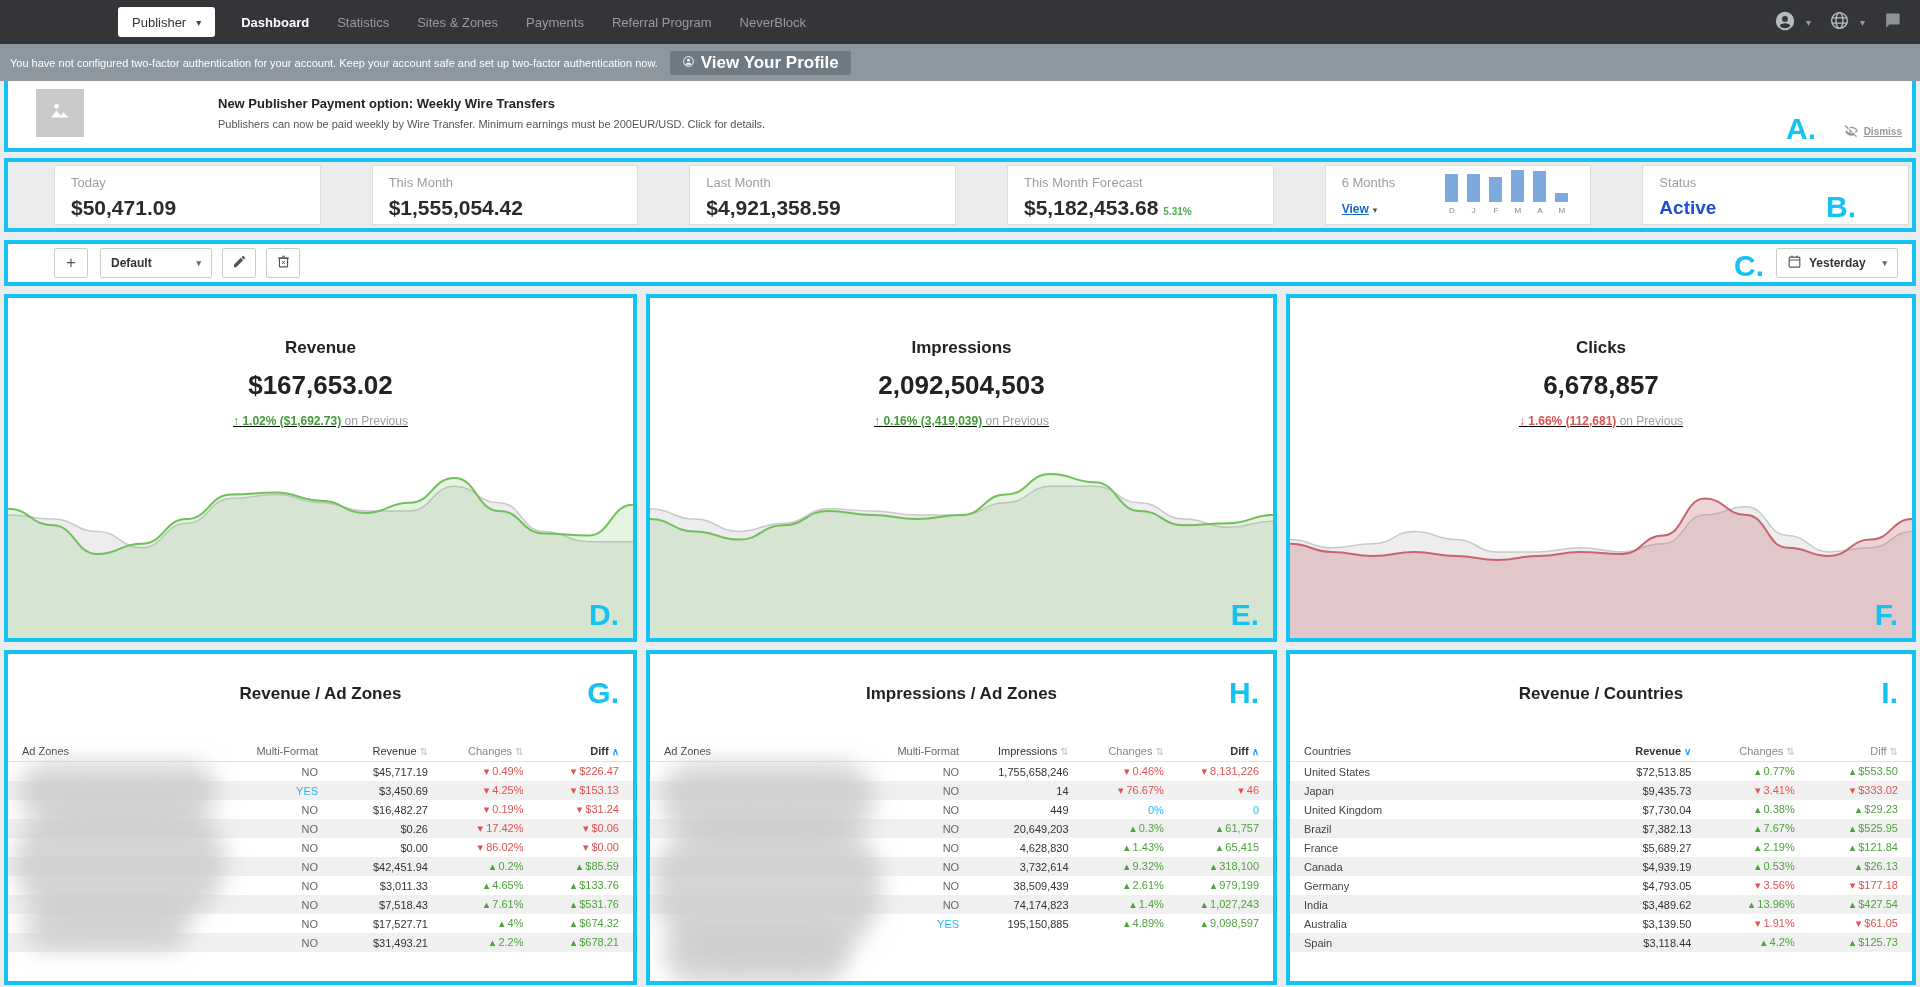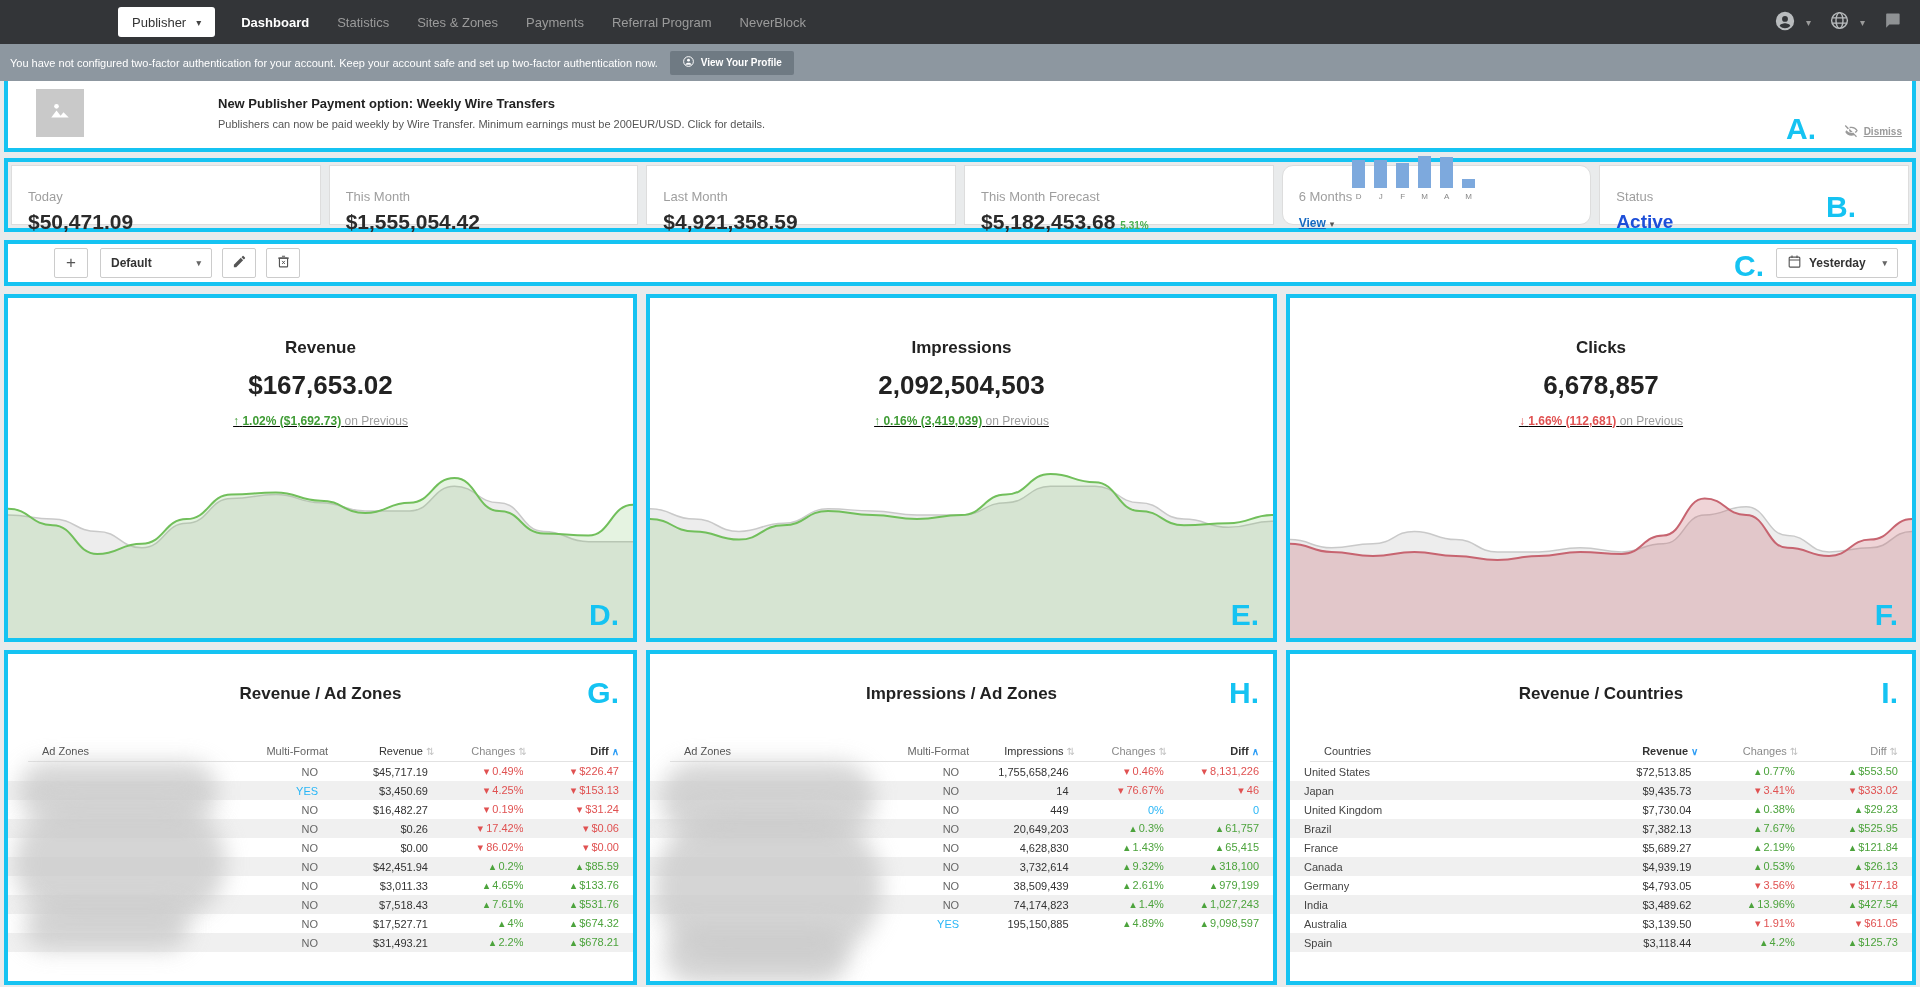--- a/index.html
+++ b/index.html
@@ -21,21 +21,21 @@
   .icon-btn { background:none; border:none; cursor:pointer; display:flex; align-items:center; }
 
   
   .warnbar { position:absolute; top:44px; left:0; width:1920px; height:37px; background:#8d97a0;
              display:flex; align-items:center; z-index:19; }
   .warnbar .tri { position:absolute; top:-7px; left:248px; width:0; height:0;
                   border-left:8px solid transparent; border-right:8px solid transparent;
                   border-bottom:7px solid #8d97a0; }
   .warn-text { color:#fff; font-size:11px; margin-left:10px; }
   .profile-btn { margin-left:12px; height:24px; background:#6f7a83; border:none; border-radius:2px;
-                 color:#fff; font-size:10px; font-weight:bold; font-family:inherit; padding:0 12px;
+                 color:#fff; font-size:17px; font-weight:bold; font-family:inherit; padding:0 12px;
                  display:flex; align-items:center; gap:6px; cursor:pointer; }
 
   
   .abox { position:absolute; border:4px solid #15c3f2; background:#fff; }
   .aletter { position:absolute; color:#15c3f2; font-size:30px; font-weight:bold; z-index:40;
              pointer-events:none; line-height:1; }
   .pos-br { right:14px; bottom:8px; }
   .pos-tr { right:14px; top:24px; }
 
   .box-a { left:4px; top:74px;  width:1912px; height:78px; }
@@ -57,28 +57,28 @@
   .banner-desc { font-size:11px; color:#555; margin-top:7px; }
   .dismiss { position:absolute; right:10px; bottom:8px; display:flex; align-items:center; gap:5px;
              cursor:pointer; background:none; border:none; font-family:inherit; }
   .dismiss span { font-size:10px; font-weight:bold; color:#9a9a9a; text-decoration:underline; }
   .banner .aletter { right:96px; bottom:4px; }
   .box-b .aletter { right:56px; bottom:6px; }
   .box-c .aletter { right:148px; top:7px; }
 
   
   .stats { display:flex; gap:8px; width:100%; height:100%; padding:3px; }
-  .stat-card { flex:1; background:#fff; border:1px solid #ddd; padding:23px 16px; position:relative; }
+  .stat-card { flex:1; background:#fff; border:1px solid #ddd; padding:9px 16px; position:relative;margin-left:43px; }
   .stat-label { font-size:13px; color:#9e9e9e; }
   .stat-value { font-size:21px; font-weight:bold; color:#2b2b2b; margin-top:6px; white-space:nowrap; }
   .stat-badge { font-size:10px; font-weight:bold; color:#4caf50; margin-left:5px; }
   .stat-status { font-size:19px; font-weight:bold; color:#1d4ed8; margin-top:7px; }
   .view-link { font-size:12px; color:#1669c1; text-decoration:underline; font-weight:bold; cursor:pointer; }
   .view-caret { font-size:9px; color:#555; margin-left:4px; }
-  .sixm { display:flex; justify-content:flex-start;border-radius:11px; }
+  .sixm { display:flex; justify-content:space-between; }
   .sixm-right { display:flex; align-items:flex-end; gap:9px; padding-right:6px; }
   .sixm-col { display:flex; flex-direction:column; align-items:center; justify-content:flex-end; }
   .sixm-bar { width:13px; background:#7da9dd; }
   .sixm-lbl { font-size:8px; color:#888; margin-top:4px; }
 
   
   .filterbar { width:100%; height:100%; display:flex; align-items:center; padding:0 14px 0 46px;
                position:relative; background:#fff; }
   .fbtn { height:30px; background:#fff; border:1px solid #ccc; border-radius:2px; color:#555;
           display:flex; align-items:center; justify-content:center; cursor:pointer; font-family:inherit; }
@@ -99,21 +99,21 @@
   .chart-chg { margin-top:13px; font-size:12px;text-decoration:underline; }
   .chart-chg .muted { color:#9e9e9e; font-weight:normal; }
   .chg-up  { color:#3f9c35; font-weight:bold; }
   .chg-down{ color:#e05151; font-weight:bold; }
   .areachart { position:absolute; left:0; bottom:0; width:100%; height:205px; display:block; }
 
   
   .table-card { position:relative; width:100%; height:100%; background:#fff; overflow:hidden; }
   .tbl-title { font-size:17px; font-weight:bold; color:#222; text-align:center; margin-top:30px; }
   .tbl-head { display:flex; align-items:center; margin-top:36px; padding:0 14px; height:22px;
-              border-bottom:1px solid #e2e2e2; font-size:11px; color:#8a8a8a;margin-left:20px; }
+              border-bottom:1px solid #e2e2e2; font-size:11px; color:#8a8a8a; }
   .tbl-head .hc { cursor:pointer; }
   .hc.active { color:#333; font-weight:bold; }
   .sort-n { color:#c0c0c0; font-size:10px; margin-left:3px; }
   .sort-a { color:#2f9ef5; font-size:10px; font-weight:bold; margin-left:3px; }
   .trow { display:flex; align-items:center; height:19px; padding:0 14px; font-size:11px; }
   .trow:nth-child(even) { background:#f0f0f0; }
   .c { white-space:nowrap; overflow:hidden; }
   .c-name { flex:2.1; text-align:left; color:#444; }
   .wide .c-name { flex:2.6; }
   .c-mf   { flex:1;   text-align:right; color:#666; }

